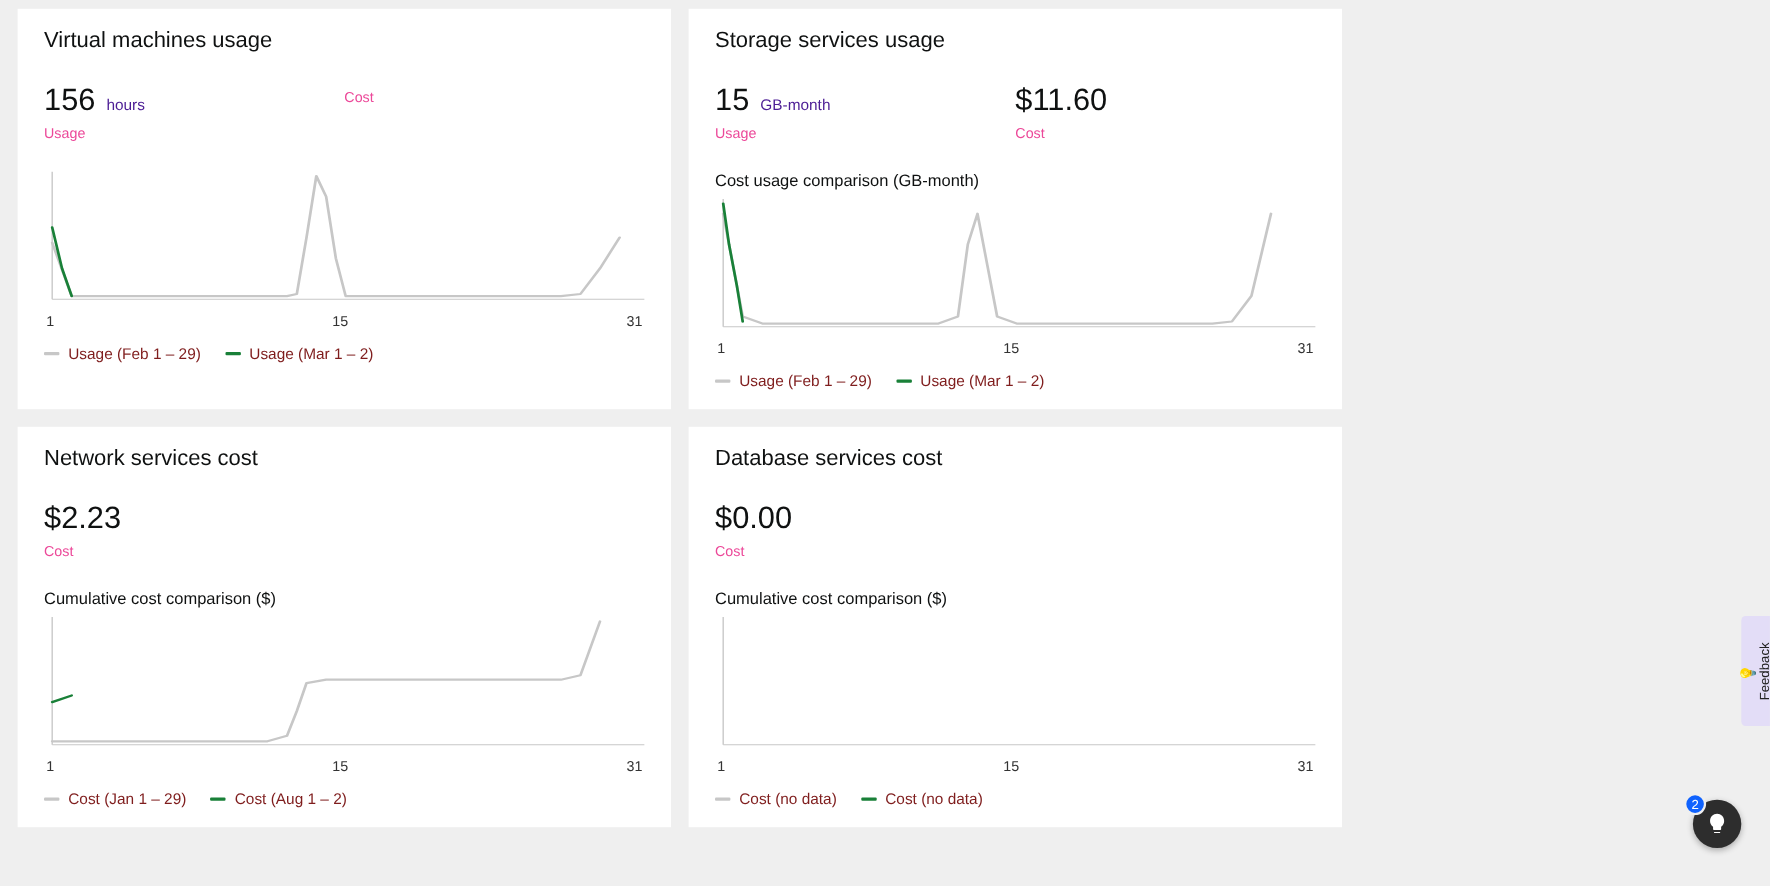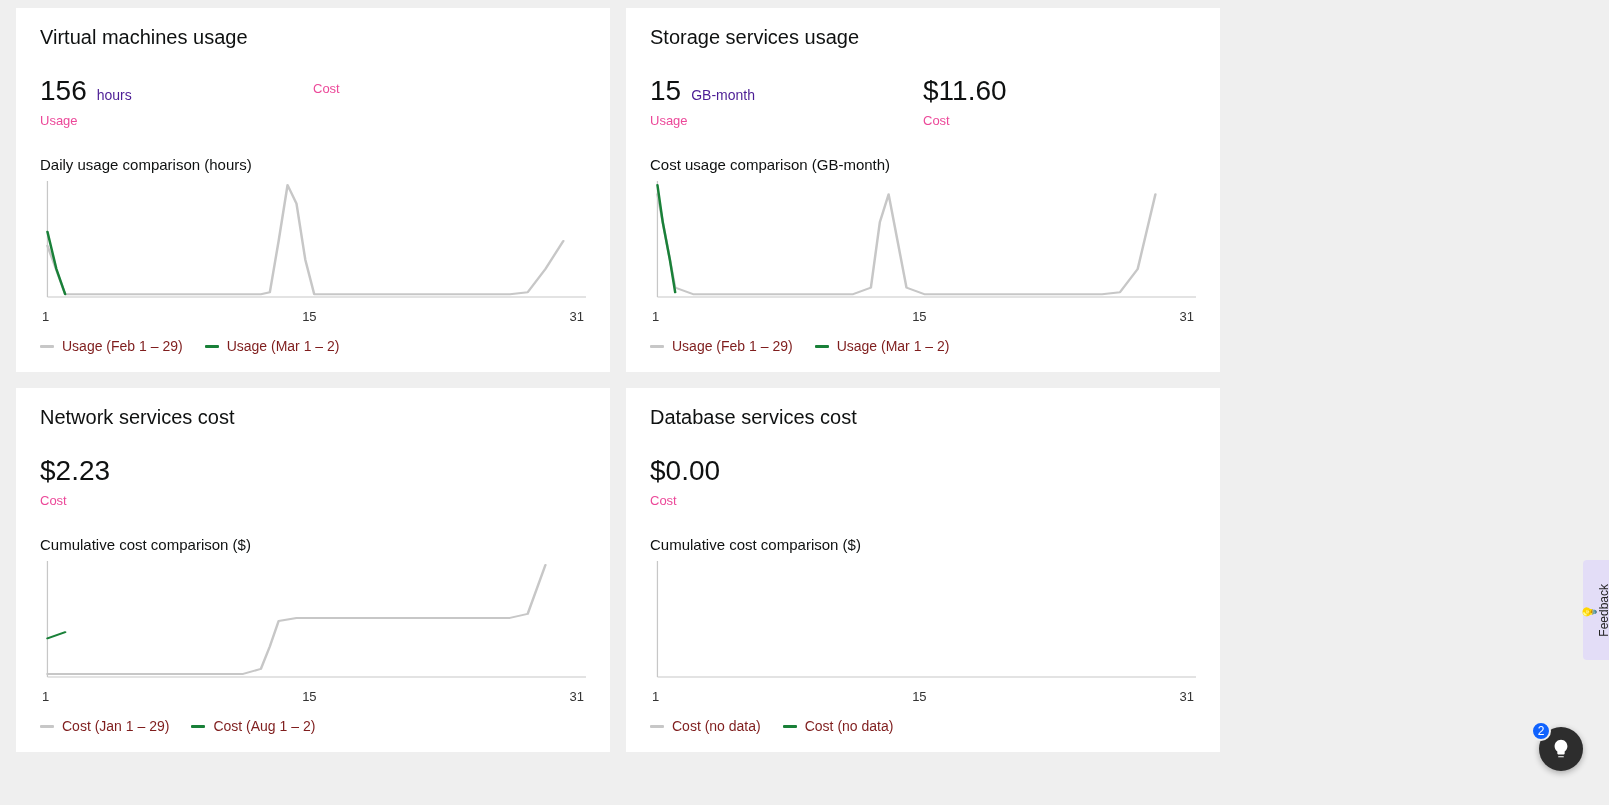--- a/index.html
+++ b/index.html
@@ -111,21 +111,20 @@
         <div class="metric-value-row">
           <span class="metric-value">156</span>
           <span class="metric-unit">hours</span>
         </div>
         <div class="metric-label">Usage</div>
       </div>
       <div class="metric">
         <div class="metric-label">Cost</div>
       </div>
     </div>
-    <div class="chart-title">Daily usage comparison (hours)</div>
     <div class="chart-box">
       <svg viewBox="0 0 440 120" preserveAspectRatio="none">
           <line x1="6" y1="0" x2="6" y2="116" stroke="#c7c7c7" stroke-width="1"></line>
           <line x1="6" y1="116" x2="440" y2="116" stroke="#c7c7c7" stroke-width="1"></line>
           <path d="M6.0 64.7 L20.3 113.2 L34.7 113.2 L49.0 113.2 L63.3 113.2 L77.7 113.2 L92.0 113.2 L106.3 113.2 L120.7 113.2 L135.0 113.2 L149.3 113.2 L163.7 113.2 L178.0 113.2 L185.2 111.3 L192.3 60.0 L199.5 4.0 L206.7 22.7 L213.8 78.7 L221.0 113.2 L235.3 113.2 L249.7 113.2 L264.0 113.2 L278.3 113.2 L292.7 113.2 L307.0 113.2 L321.3 113.2 L335.7 113.2 L350.0 113.2 L364.3 113.2 L378.7 113.2 L393.0 111.3 L407.3 88.0 L421.7 60.0 " fill="none" stroke="#c7c7c7" stroke-width="2" stroke-linejoin="round" stroke-linecap="round"></path>
           <path d="M6.0 50.7 L13.2 88.0 L20.3 113.2 " fill="none" stroke="#198038" stroke-width="2" stroke-linejoin="round" stroke-linecap="round"></path>
         </svg>
     </div>
     <div class="axis-ticks">
       <span>1</span>

